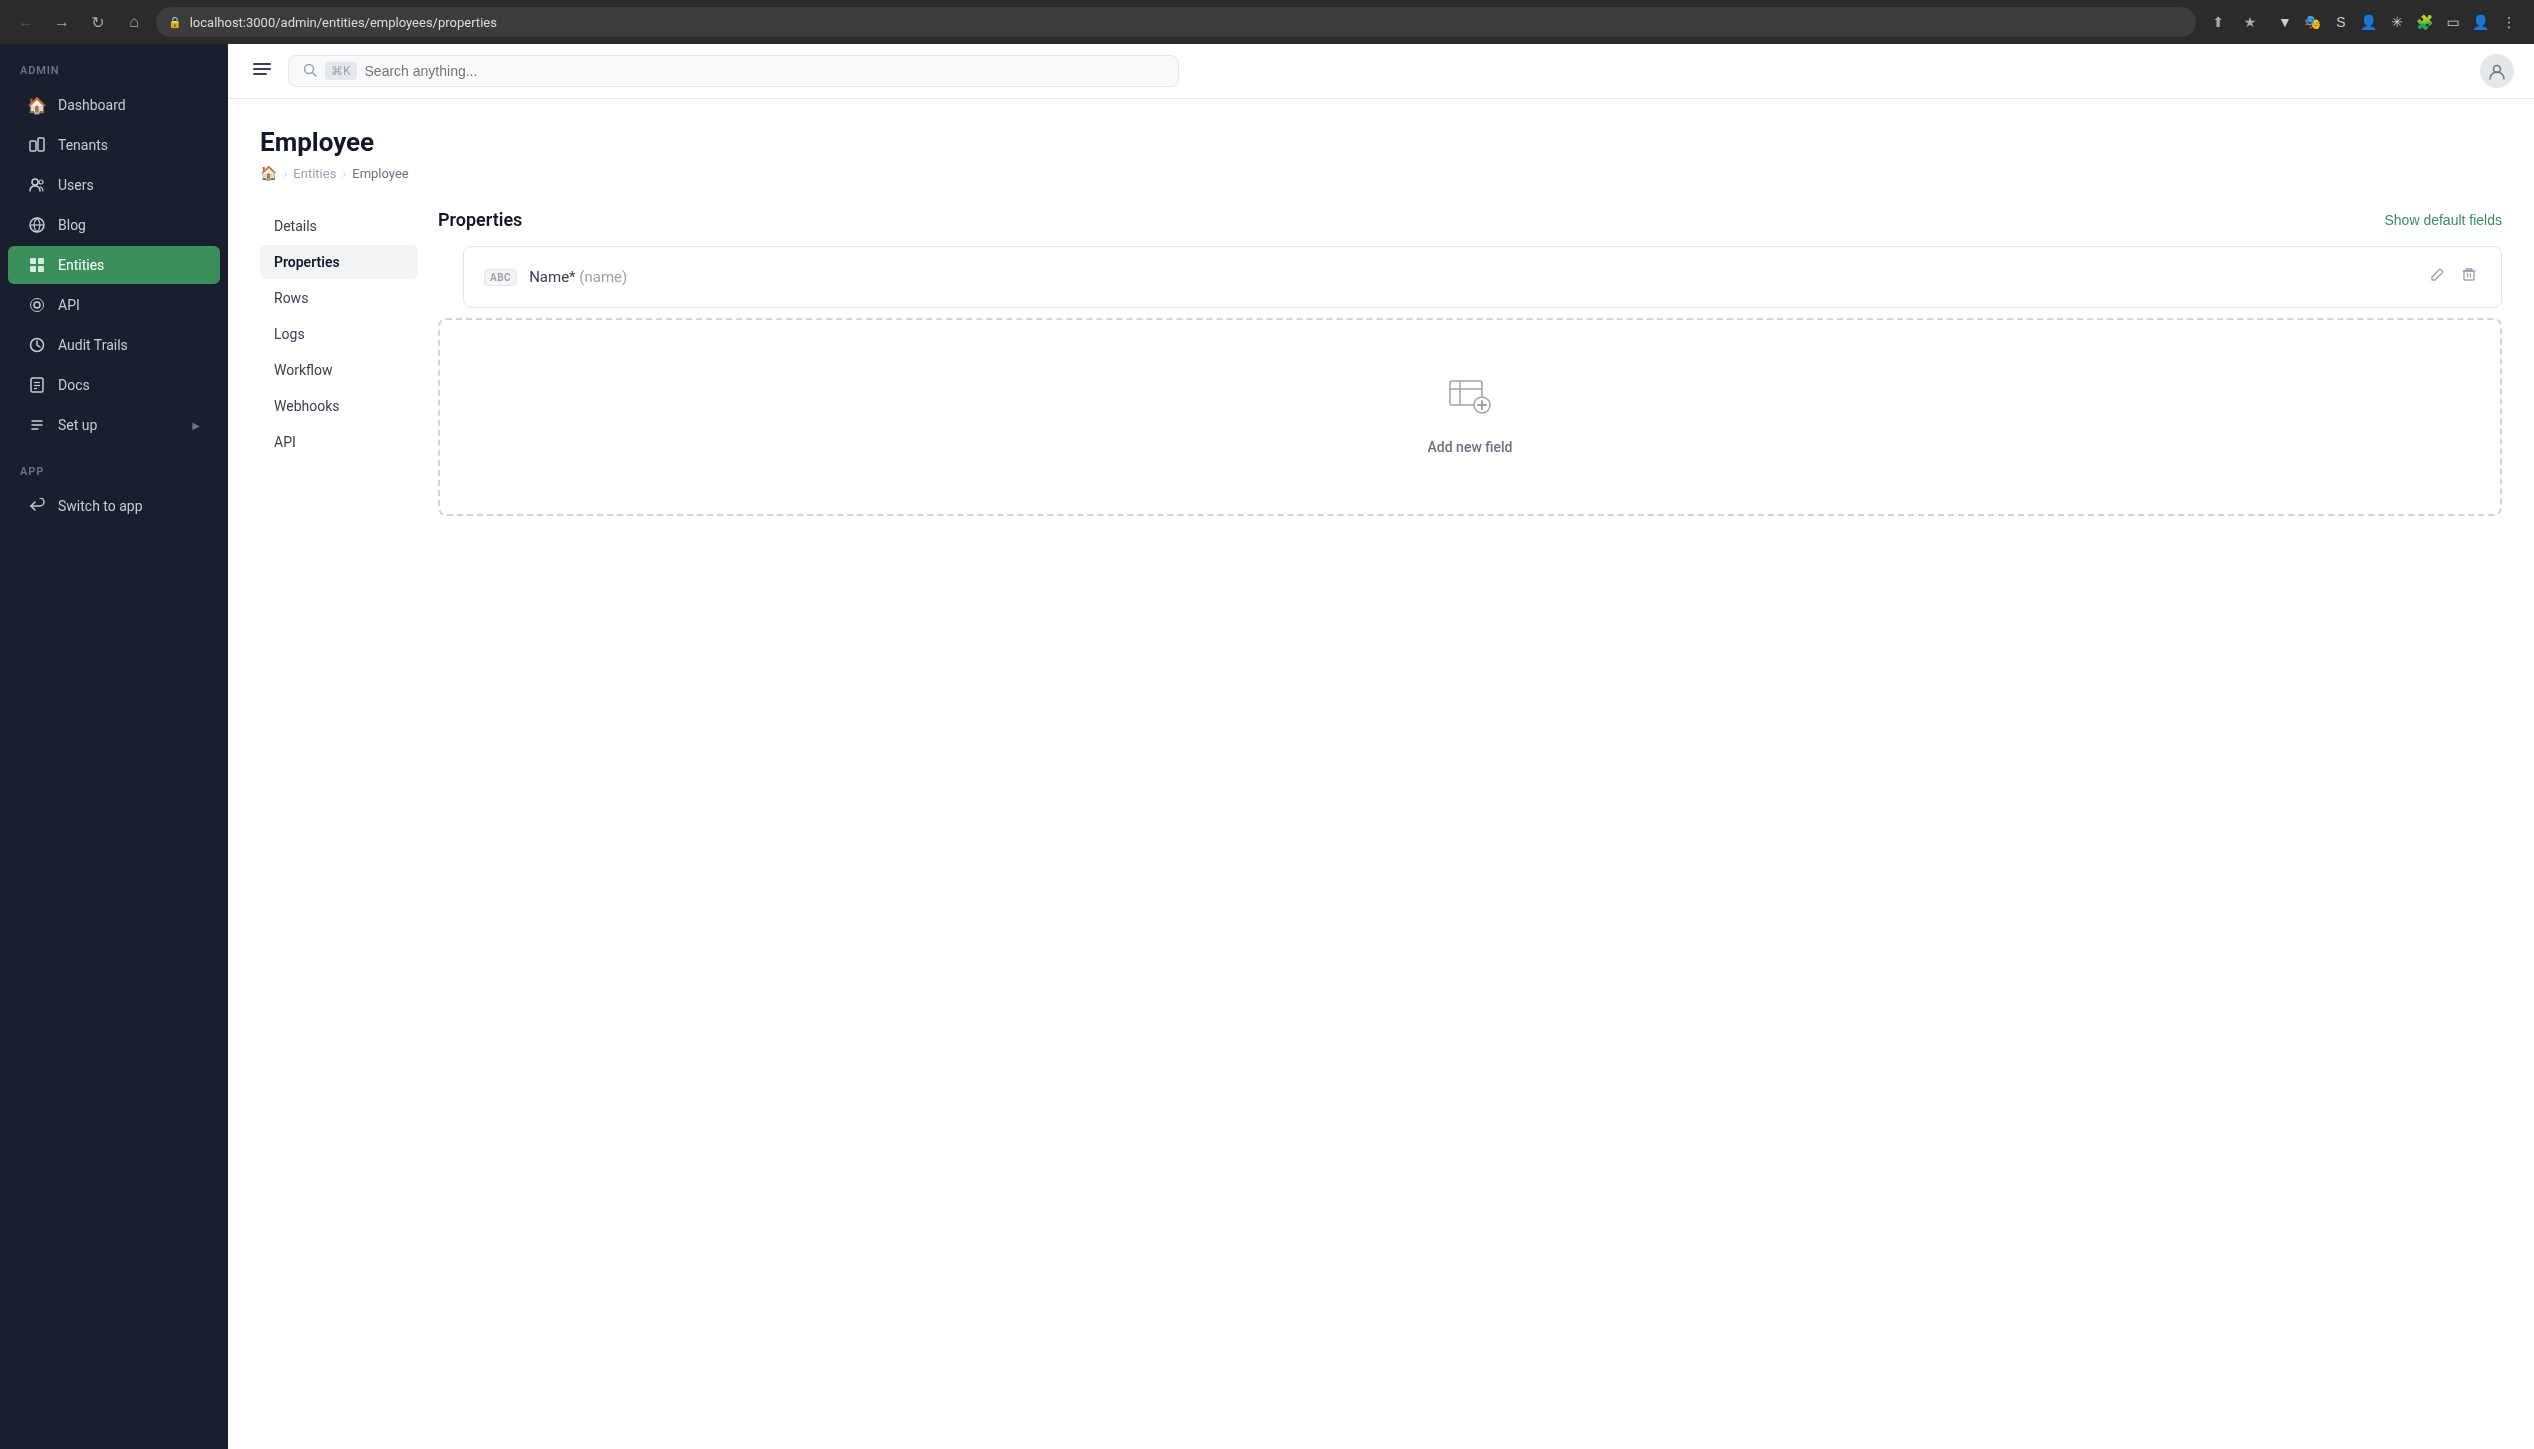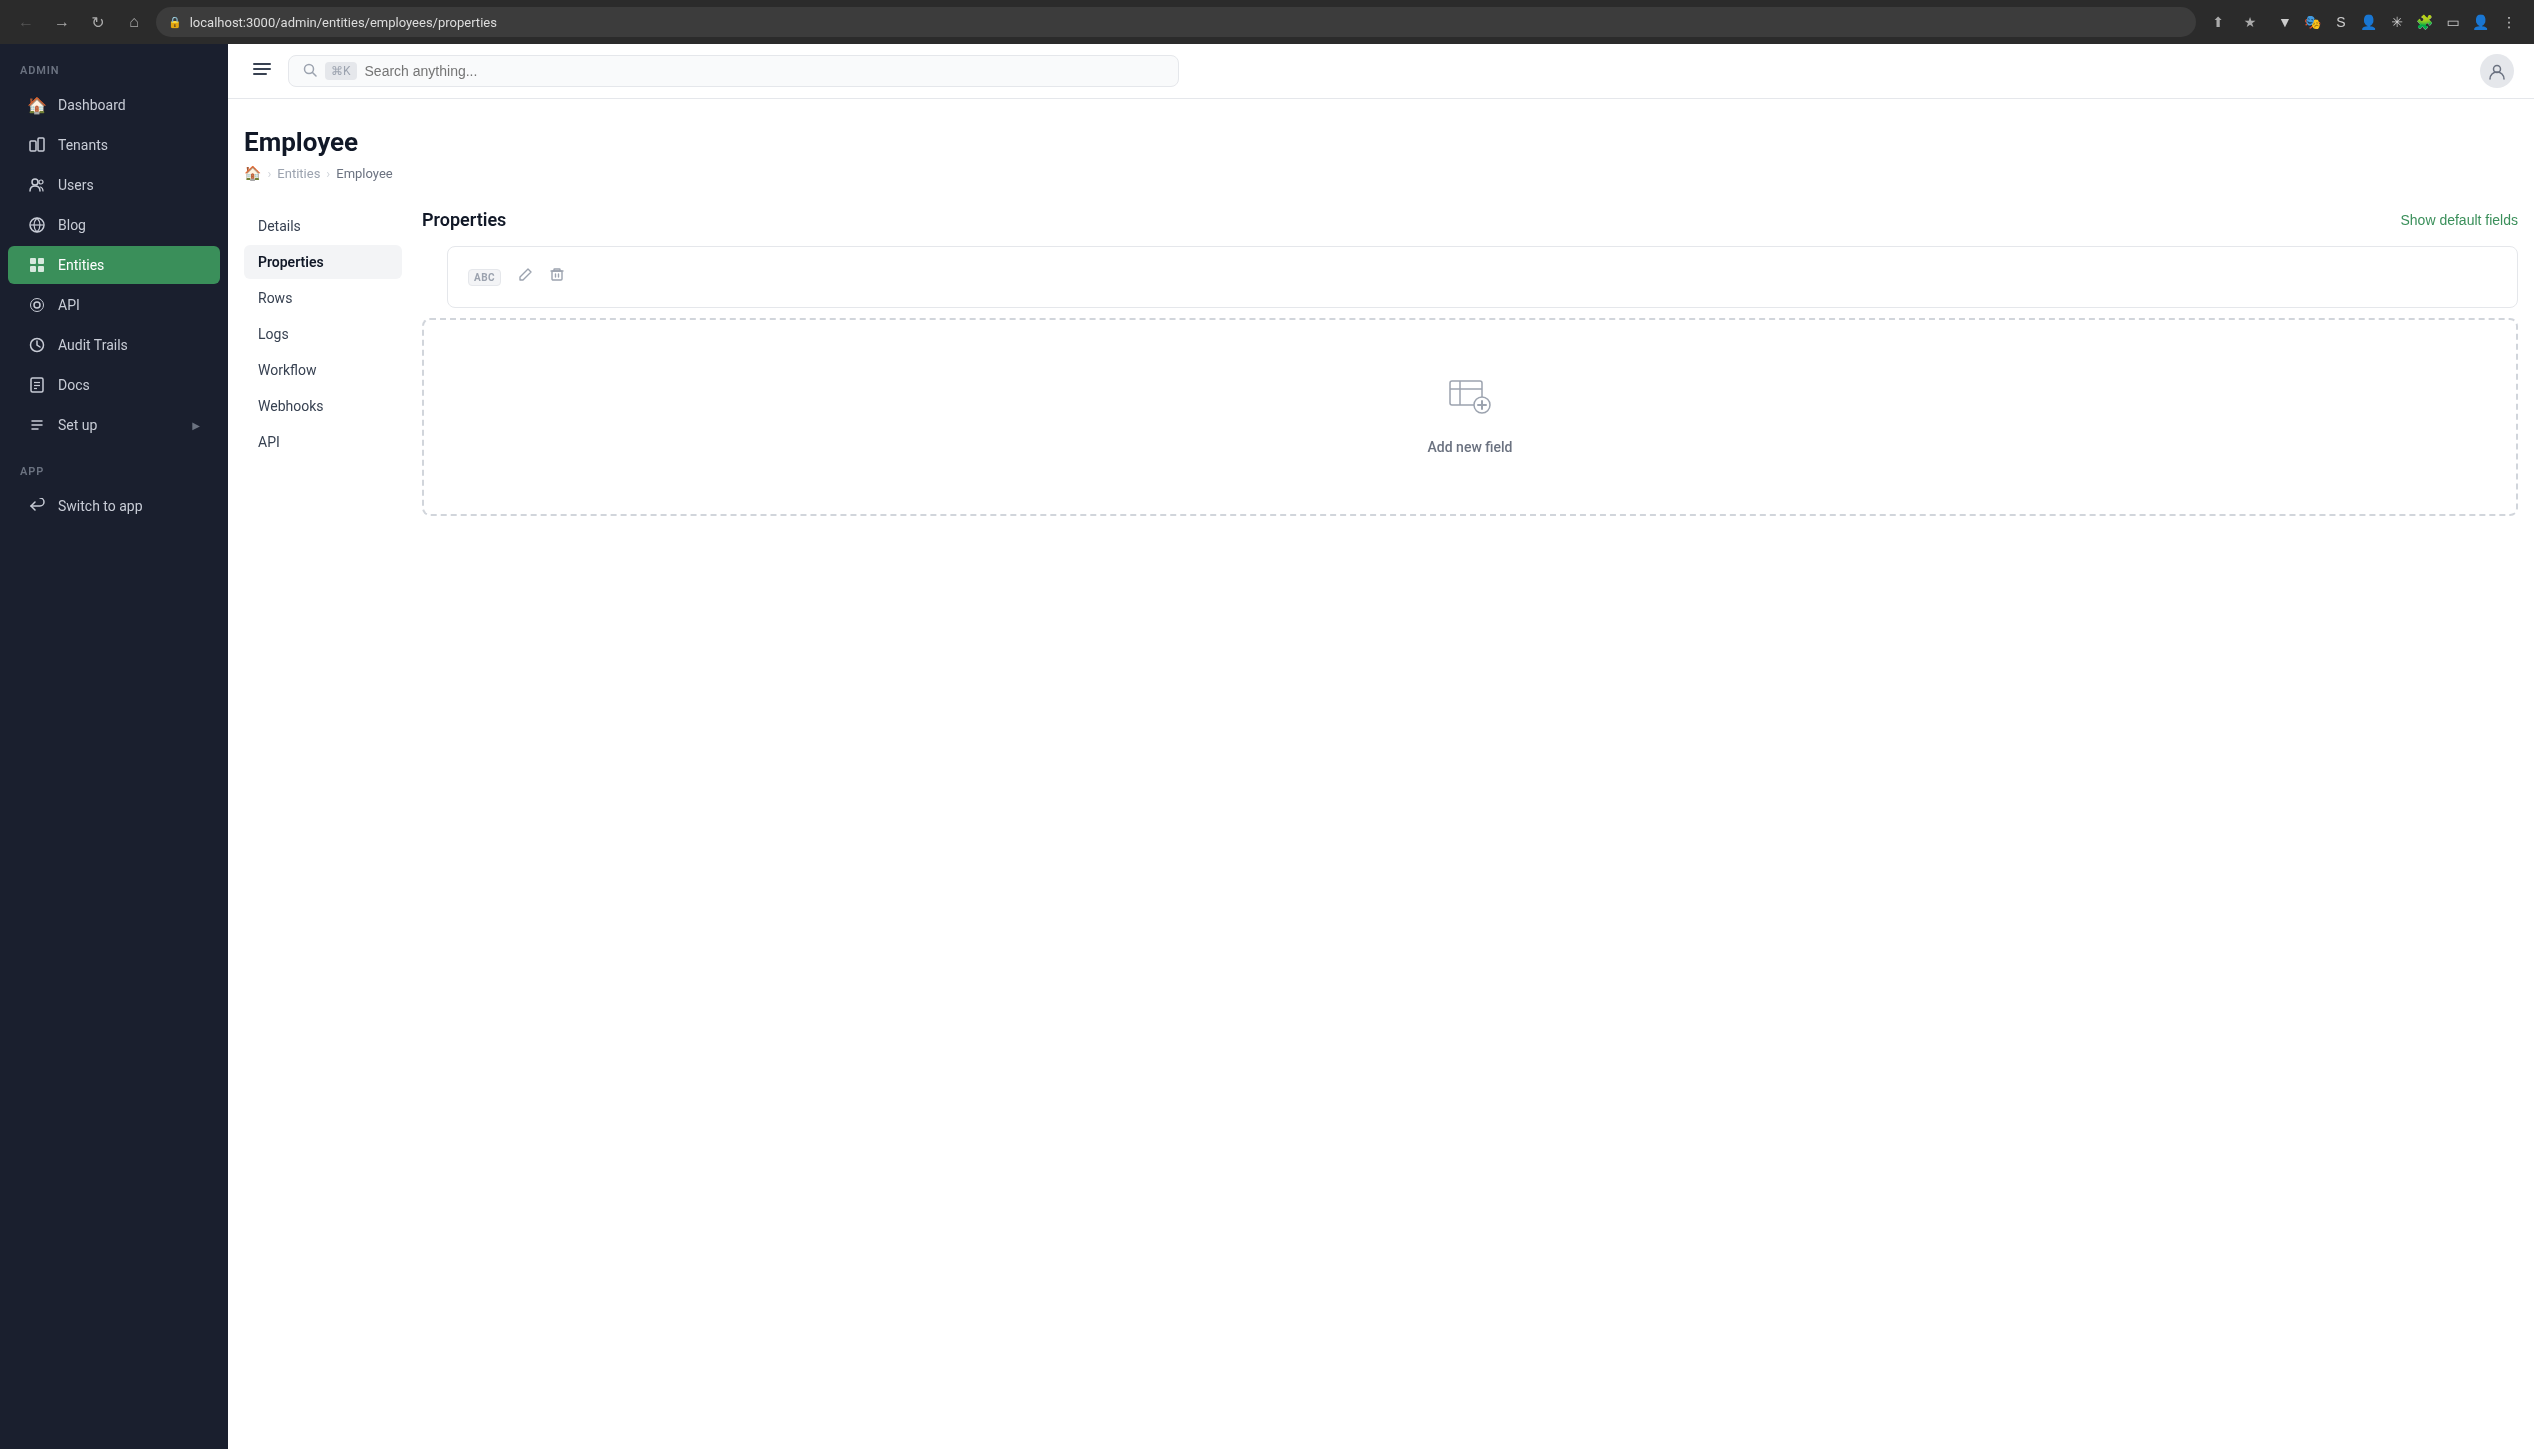--- a/index.html
+++ b/index.html
@@ -174,21 +174,21 @@
       color: #6b7280;
       font-size: 16px;
       cursor: pointer;
       margin-left: auto;
     }
 
     
     .page-content {
       flex: 1;
       overflow-y: auto;
-      padding: 28px 16px;
+      padding: 28px 32px;
     }
     .page-title {
       font-size: 26px;
       font-weight: 700;
       color: #111827;
       margin-bottom: 8px;
     }
     .breadcrumb {
       display: flex;
       align-items: center;
@@ -510,20 +510,23 @@
         </nav>
 
         <div class="properties-panel">
           <div class="properties-header">
             <h2 class="properties-title">Properties</h2>
             <button class="show-default-btn">Show default fields</button>
           </div>
 
           <div class="field-row">
             <span class="field-type-badge">ABC</span>
+            <span class="field-name">
+              <span>Name* </span><span class="field-slug">(name)</span>
+            </span>
             <div class="field-actions">
               <button class="field-action-btn">
                 <svg width="16" height="16" viewBox="0 0 16 16" fill="none">
                     <path d="M11 2l3 3-8 8H3v-3l8-8z" stroke="#9ca3af" stroke-width="1.4" stroke-linejoin="round"></path>
                   </svg>
               </button>
               <button class="field-action-btn">
                 <svg width="16" height="16" viewBox="0 0 16 16" fill="none">
                     <polyline points="2,4 14,4" stroke="#9ca3af" stroke-width="1.4" stroke-linecap="round"></polyline>
                     <path d="M5 4V2.5a.5.5 0 0 1 .5-.5h5a.5.5 0 0 1 .5.5V4" stroke="#9ca3af" stroke-width="1.4"></path>

